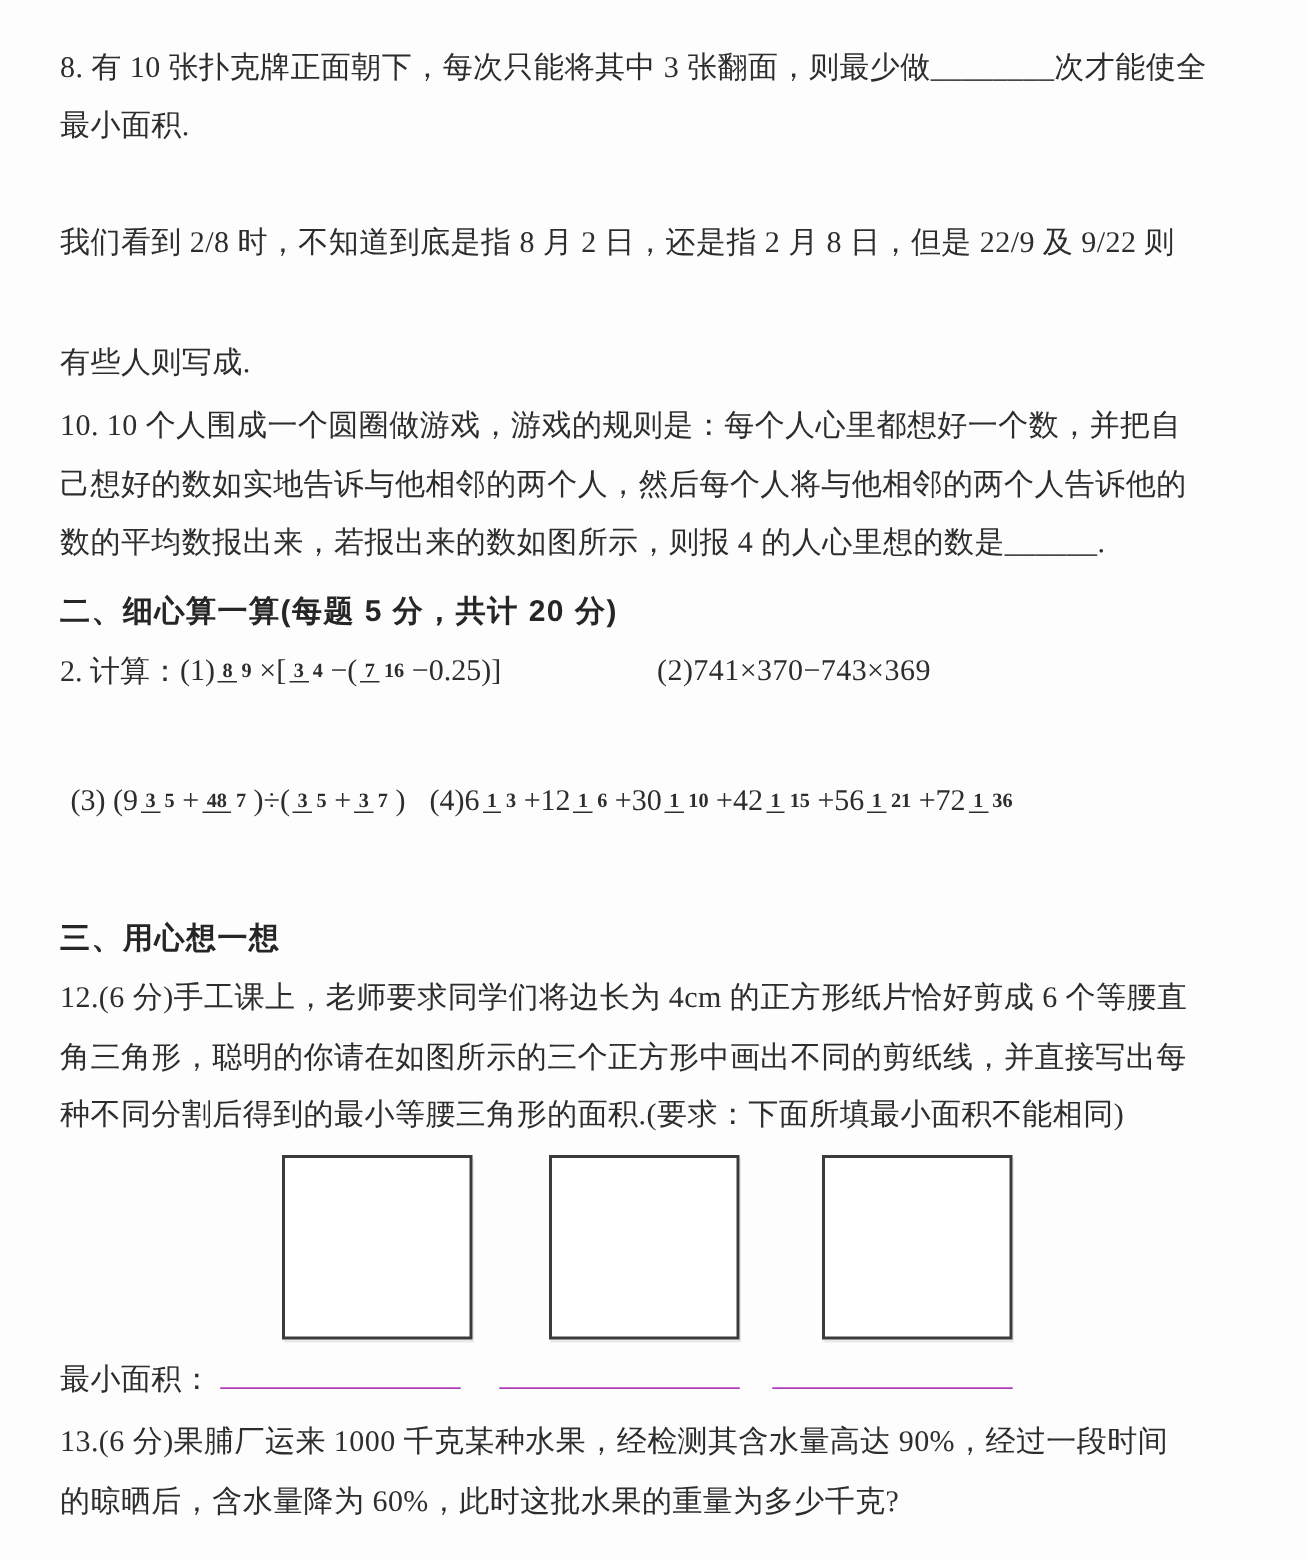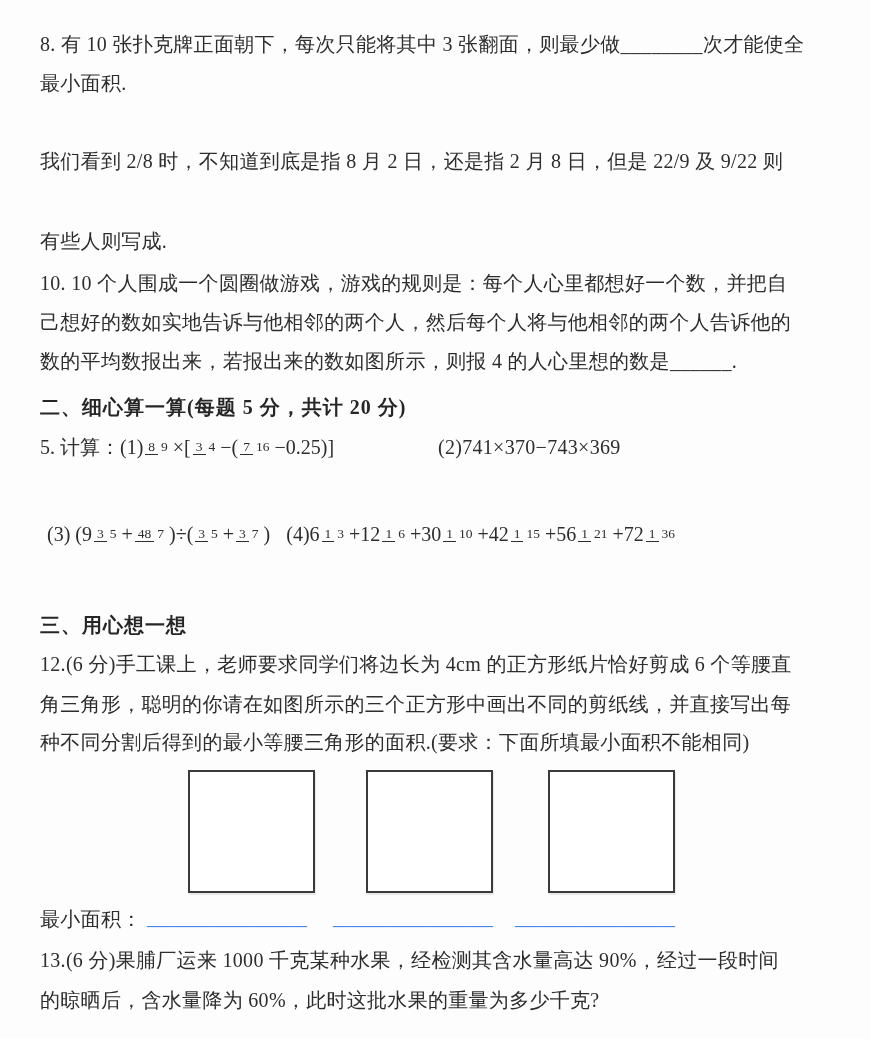--- a/index.html
+++ b/index.html
@@ -5,58 +5,58 @@
   * { margin:0; padding:0; box-sizing:border-box; }
   html,body { width:871px; height:1039px; background:#ffffff; }
   .page {
     position:relative; width:871px; height:1039px;
     background:#fdfdfd; overflow:hidden;
     font-family:"Liberation Serif","DejaVu Serif",serif;
     color:#2d2d2d; font-size:20px;text-align:right;
   }
   .line { position:absolute; left:40px; white-space:nowrap; letter-spacing:0.3px; }
   .heading {
-    font-family:Liberation Serif, serif;
+    font-family:Liberation Sans, sans-serif;
     font-weight:700; letter-spacing:1px; color:#262626;
   }
   .mathrow { position:absolute; display:flex; align-items:center; white-space:nowrap; }
   .mathexpr { display:inline-flex; align-items:center; white-space:nowrap; }
   .mathexpr > span { display:inline-block; }
   .frac {
     display:inline-flex; flex-direction:column; align-items:center;
-    line-height:1.05; font-size:13.5px; margin:0 2px; font-weight:400;
+    line-height:1.05; font-size:13.5px; margin:0 2px; font-weight:700;
   }
   .frac .num { border-bottom:1.4px solid #2d2d2d; padding:0 3px; }
   .frac .den { padding:0 3px; }
   .square {
     position:absolute; width:127px; height:123px;
     border:2px solid #3b3b3b; background:#ffffff;
     box-shadow:1px 2px 0 rgba(0,0,0,0.08);
   }
-  .blank { position:absolute; white-space:nowrap; color:#3b82f6; }
+  .blank { position:absolute; white-space:nowrap; color:#a21caf; }
 </style>
 </head>
 <body>
 
 <div class="page">
 
   <div class="line" style="top:31px">8. 有 10 张扑克牌正面朝下，每次只能将其中 3 张翻面，则最少做________次才能使全</div>
   <div class="line" style="top:70px">最小面积.</div>
 
   <div class="line" style="top:148px">我们看到 2/8 时，不知道到底是指 8 月 2 日，还是指 2 月 8 日，但是 22/9 及 9/22 则</div>
   <div class="line" style="top:228px">有些人则写成.</div>
 
   <div class="line" style="top:270px">10. 10 个人围成一个圆圈做游戏，游戏的规则是：每个人心里都想好一个数，并把自</div>
   <div class="line" style="top:309px">己想好的数如实地告诉与他相邻的两个人，然后每个人将与他相邻的两个人告诉他的</div>
   <div class="line" style="top:348px">数的平均数报出来，若报出来的数如图所示，则报 4 的人心里想的数是______.</div>
 
   <div class="line heading" style="top:394px">二、细心算一算(每题 5 分，共计 20 分)</div>
 
   <div class="mathrow" style="left:40px; top:424px; height:46px">
-    <span>5. 计算：</span>
+    <span>2. 计算：</span>
     <span class="mathexpr">
         <span>(1)</span>
         <span class="frac"><span class="num">8</span><span class="den">9</span></span>
         <span>×[</span>
         <span class="frac"><span class="num">3</span><span class="den">4</span></span>
         <span>−(</span>
         <span class="frac"><span class="num">7</span><span class="den">16</span></span>
         <span>−0.25)]</span>
       </span>
   </div>

